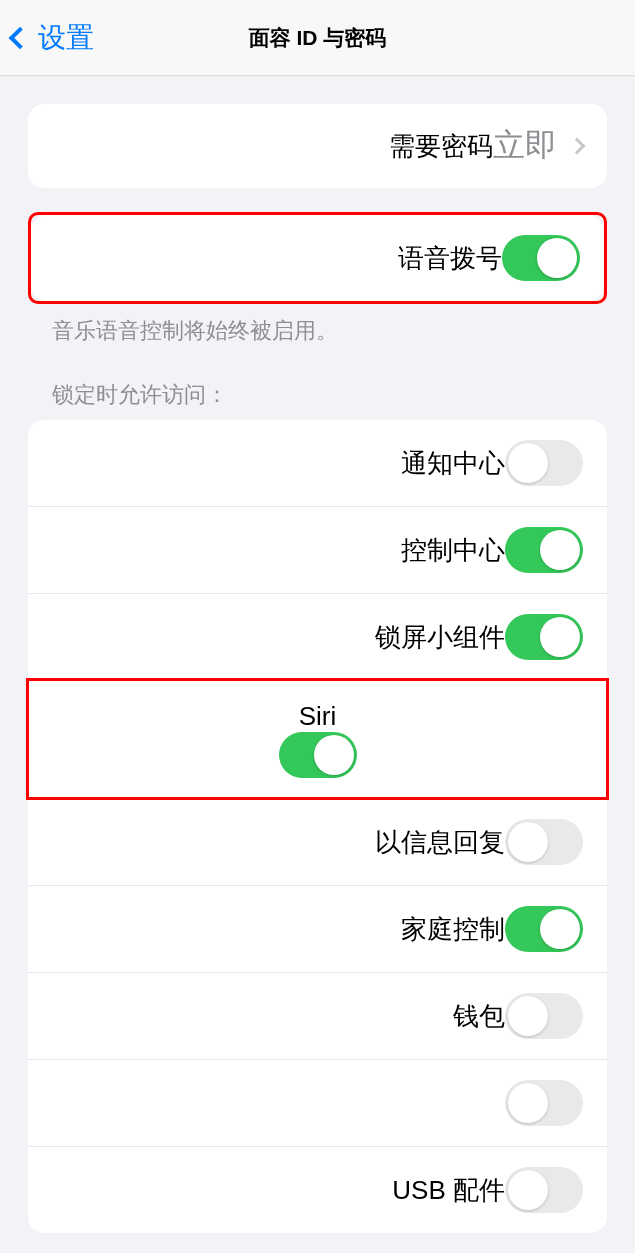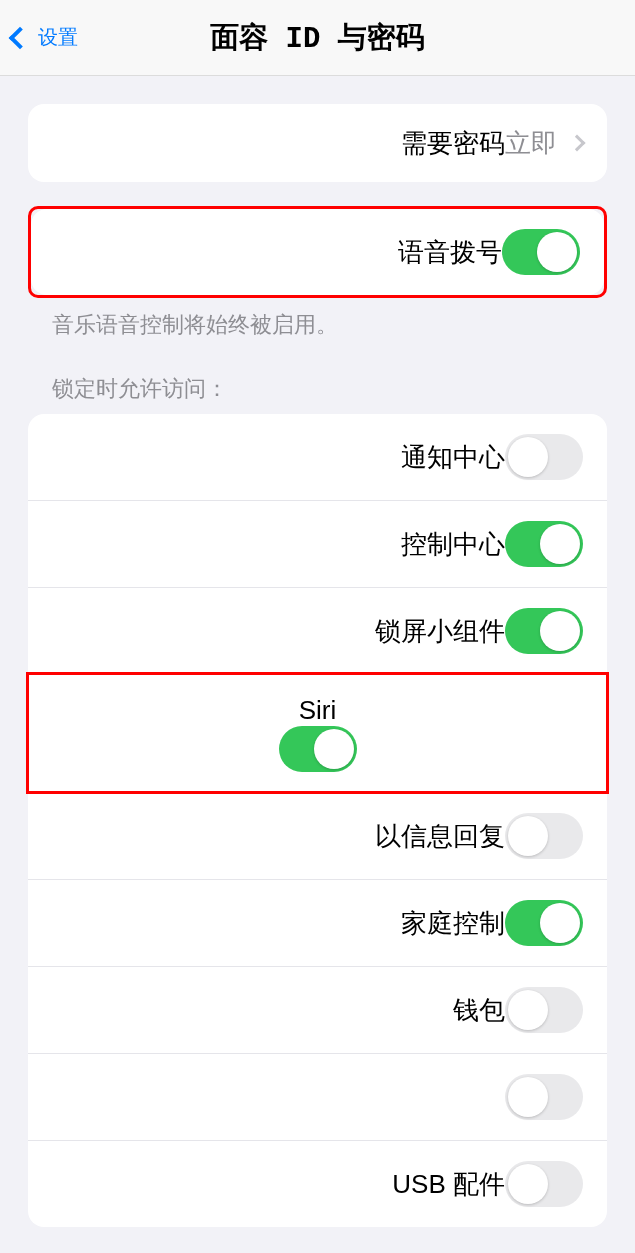--- a/index.html
+++ b/index.html
@@ -20,42 +20,41 @@
       align-items: center;
       height: 76px;
       background: #f8f8f8;
       border-bottom: 1px solid #dcdcdc;
       position: relative;
     }
     .back {
       display: flex;
       align-items: center;
       color: #007aff;
-      font-size: 20px;
+      font-size: 28px;
       padding-left: 12px;
       cursor: pointer;
     }
     .back-chevron {
       display: inline-block;
       width: 16px;
       height: 16px;
       border-left: 4px solid #007aff;
       border-bottom: 4px solid #007aff;
       transform: rotate(45deg);
       margin-right: 10px;
     }
     .title {
       position: absolute;
       left: 50%;
       transform: translateX(-50%);
-      font-size: 29px;
+      font-size: 21px;
       font-weight: 600;
       color: #000;
       white-space: nowrap;
-      font-family: Liberation Mono, monospace;
     }
     .content {
       padding: 0 28px;
     }
     .group {
       background: #fff;
       border-radius: 16px;
       margin-top: 28px;
     }
     .row {
@@ -69,21 +68,21 @@
       border-top: 1px solid #e5e5ea;
     }
     .row-label {
       font-size: 26px;
       color: #000;
     }
     .row-value {
       display: flex;
       align-items: center;
       color: #8e8e93;
-      font-size: 26px;
+      font-size: 32px;
     }
     .chevron-right {
       display: inline-block;
       width: 12px;
       height: 12px;
       border-top: 3px solid #c7c7cc;
       border-right: 3px solid #c7c7cc;
       transform: rotate(45deg);
       margin-left: 14px;
     }

